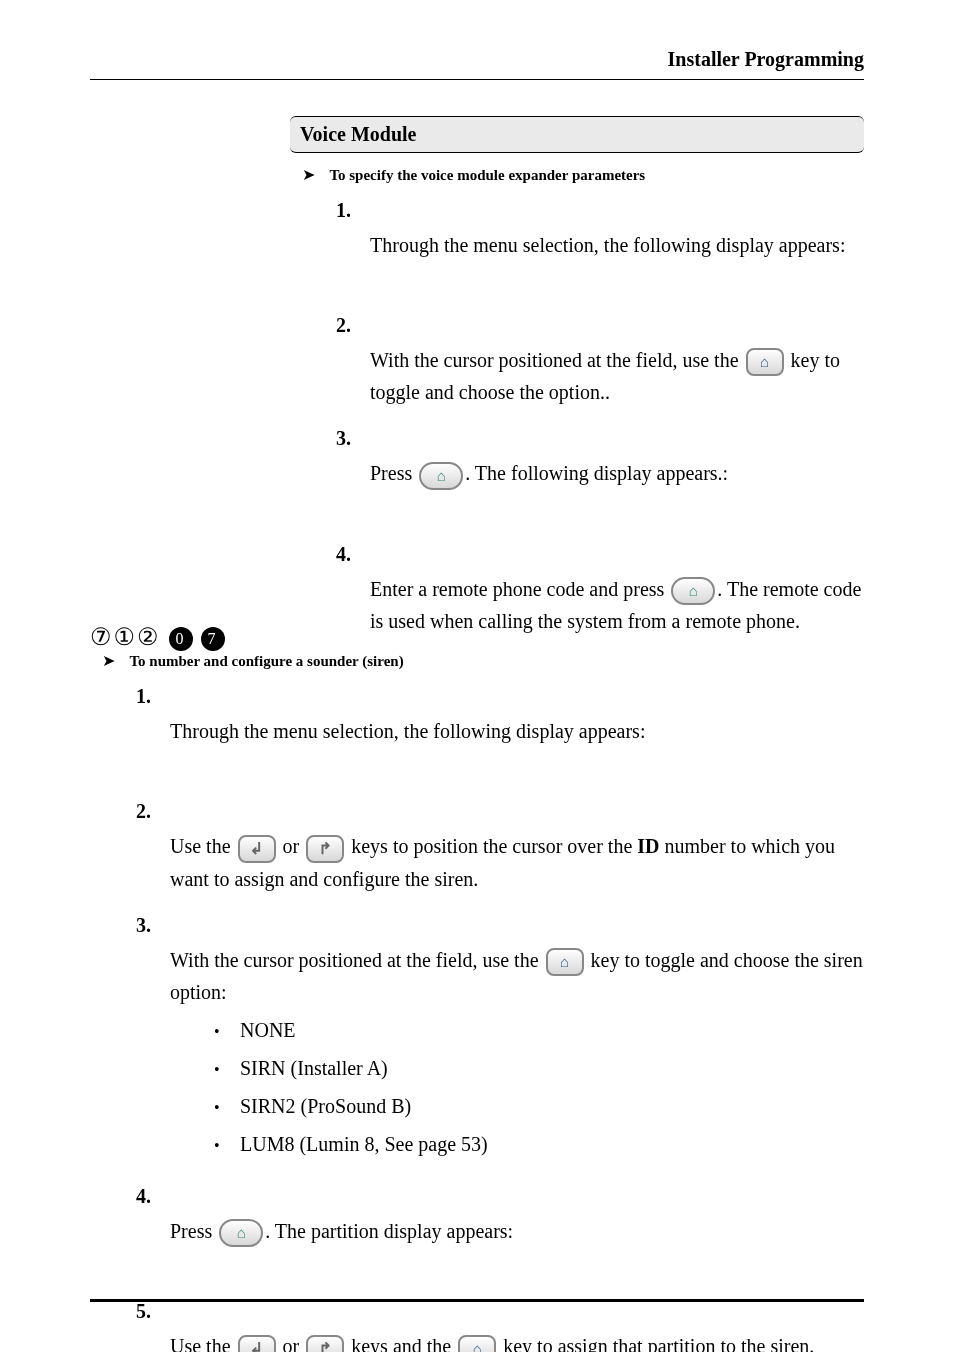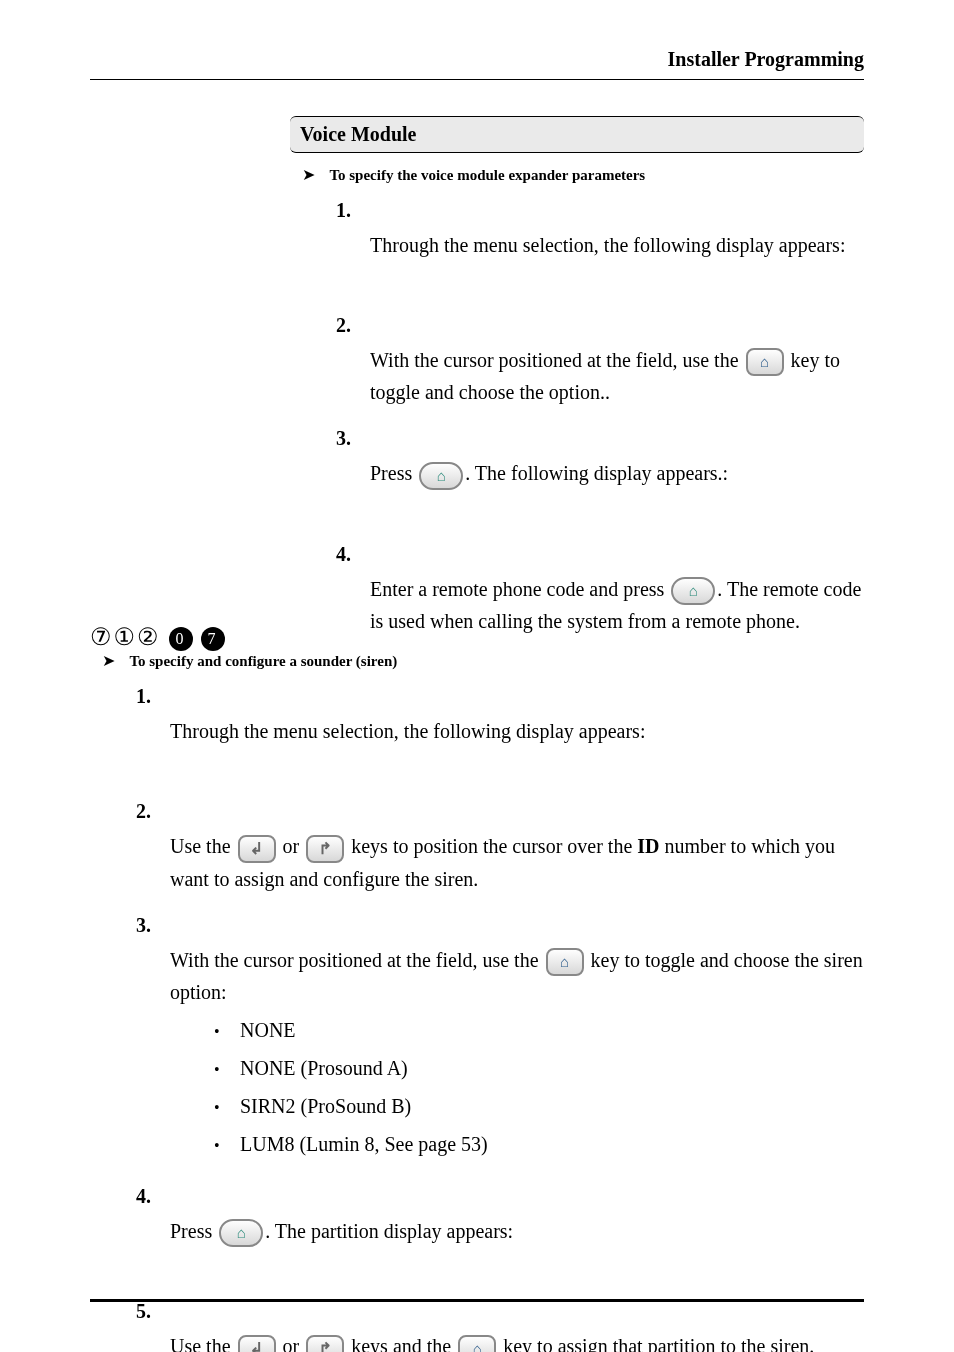--- a/index.html
+++ b/index.html
@@ -180,42 +180,42 @@
             </div>
           </div>
         </div>
       </div>
     </div>
     <div class="section-row">
       <div class="content-col">
         <div class="body-block">
           <div class="heading-line">
             <span class="arrow-marker">➤</span>
-            <span class="heading-text">To specify and configure a sounder (siren)</span>
+            <span class="heading-text">To number and configure a sounder (siren)</span>
           </div>
           <div class="step-list">
             <div class="step-item">
               <span class="step-num">1.</span>
               <span class="step-text">Through the menu selection, the following display appears:</span>
             </div>
             <div class="step-spacer"></div>
             <div class="step-item">
               <span class="step-num">2.</span>
               <span class="step-text">Use the <span class="icon-key enter"></span> or <span class="icon-key arrowup"></span> keys to position the cursor over the <b>ID</b> number to which you want to assign and configure the siren.</span>
             </div>
             <div class="step-item">
               <span class="step-num">3.</span>
               <span class="step-text">With the cursor positioned at the  field, use the <span class="icon-key house"></span> key to toggle and choose the siren option:<div class="bullet-list">
                   <div class="bullet-item">
                     <span class="bullet-dot">•</span>
                     <span>NONE</span>
                   </div>
                   <div class="bullet-item">
                     <span class="bullet-dot">•</span>
-                    <span>NONE (Prosound A)</span>
+                    <span>SIRN (Installer A)</span>
                   </div>
                   <div class="bullet-item">
                     <span class="bullet-dot">•</span>
                     <span>SIRN2 (ProSound B)</span>
                   </div>
                   <div class="bullet-item">
                     <span class="bullet-dot">•</span>
                     <span>LUM8 (Lumin 8, See page 53)</span>
                   </div>
                 </div></span>

